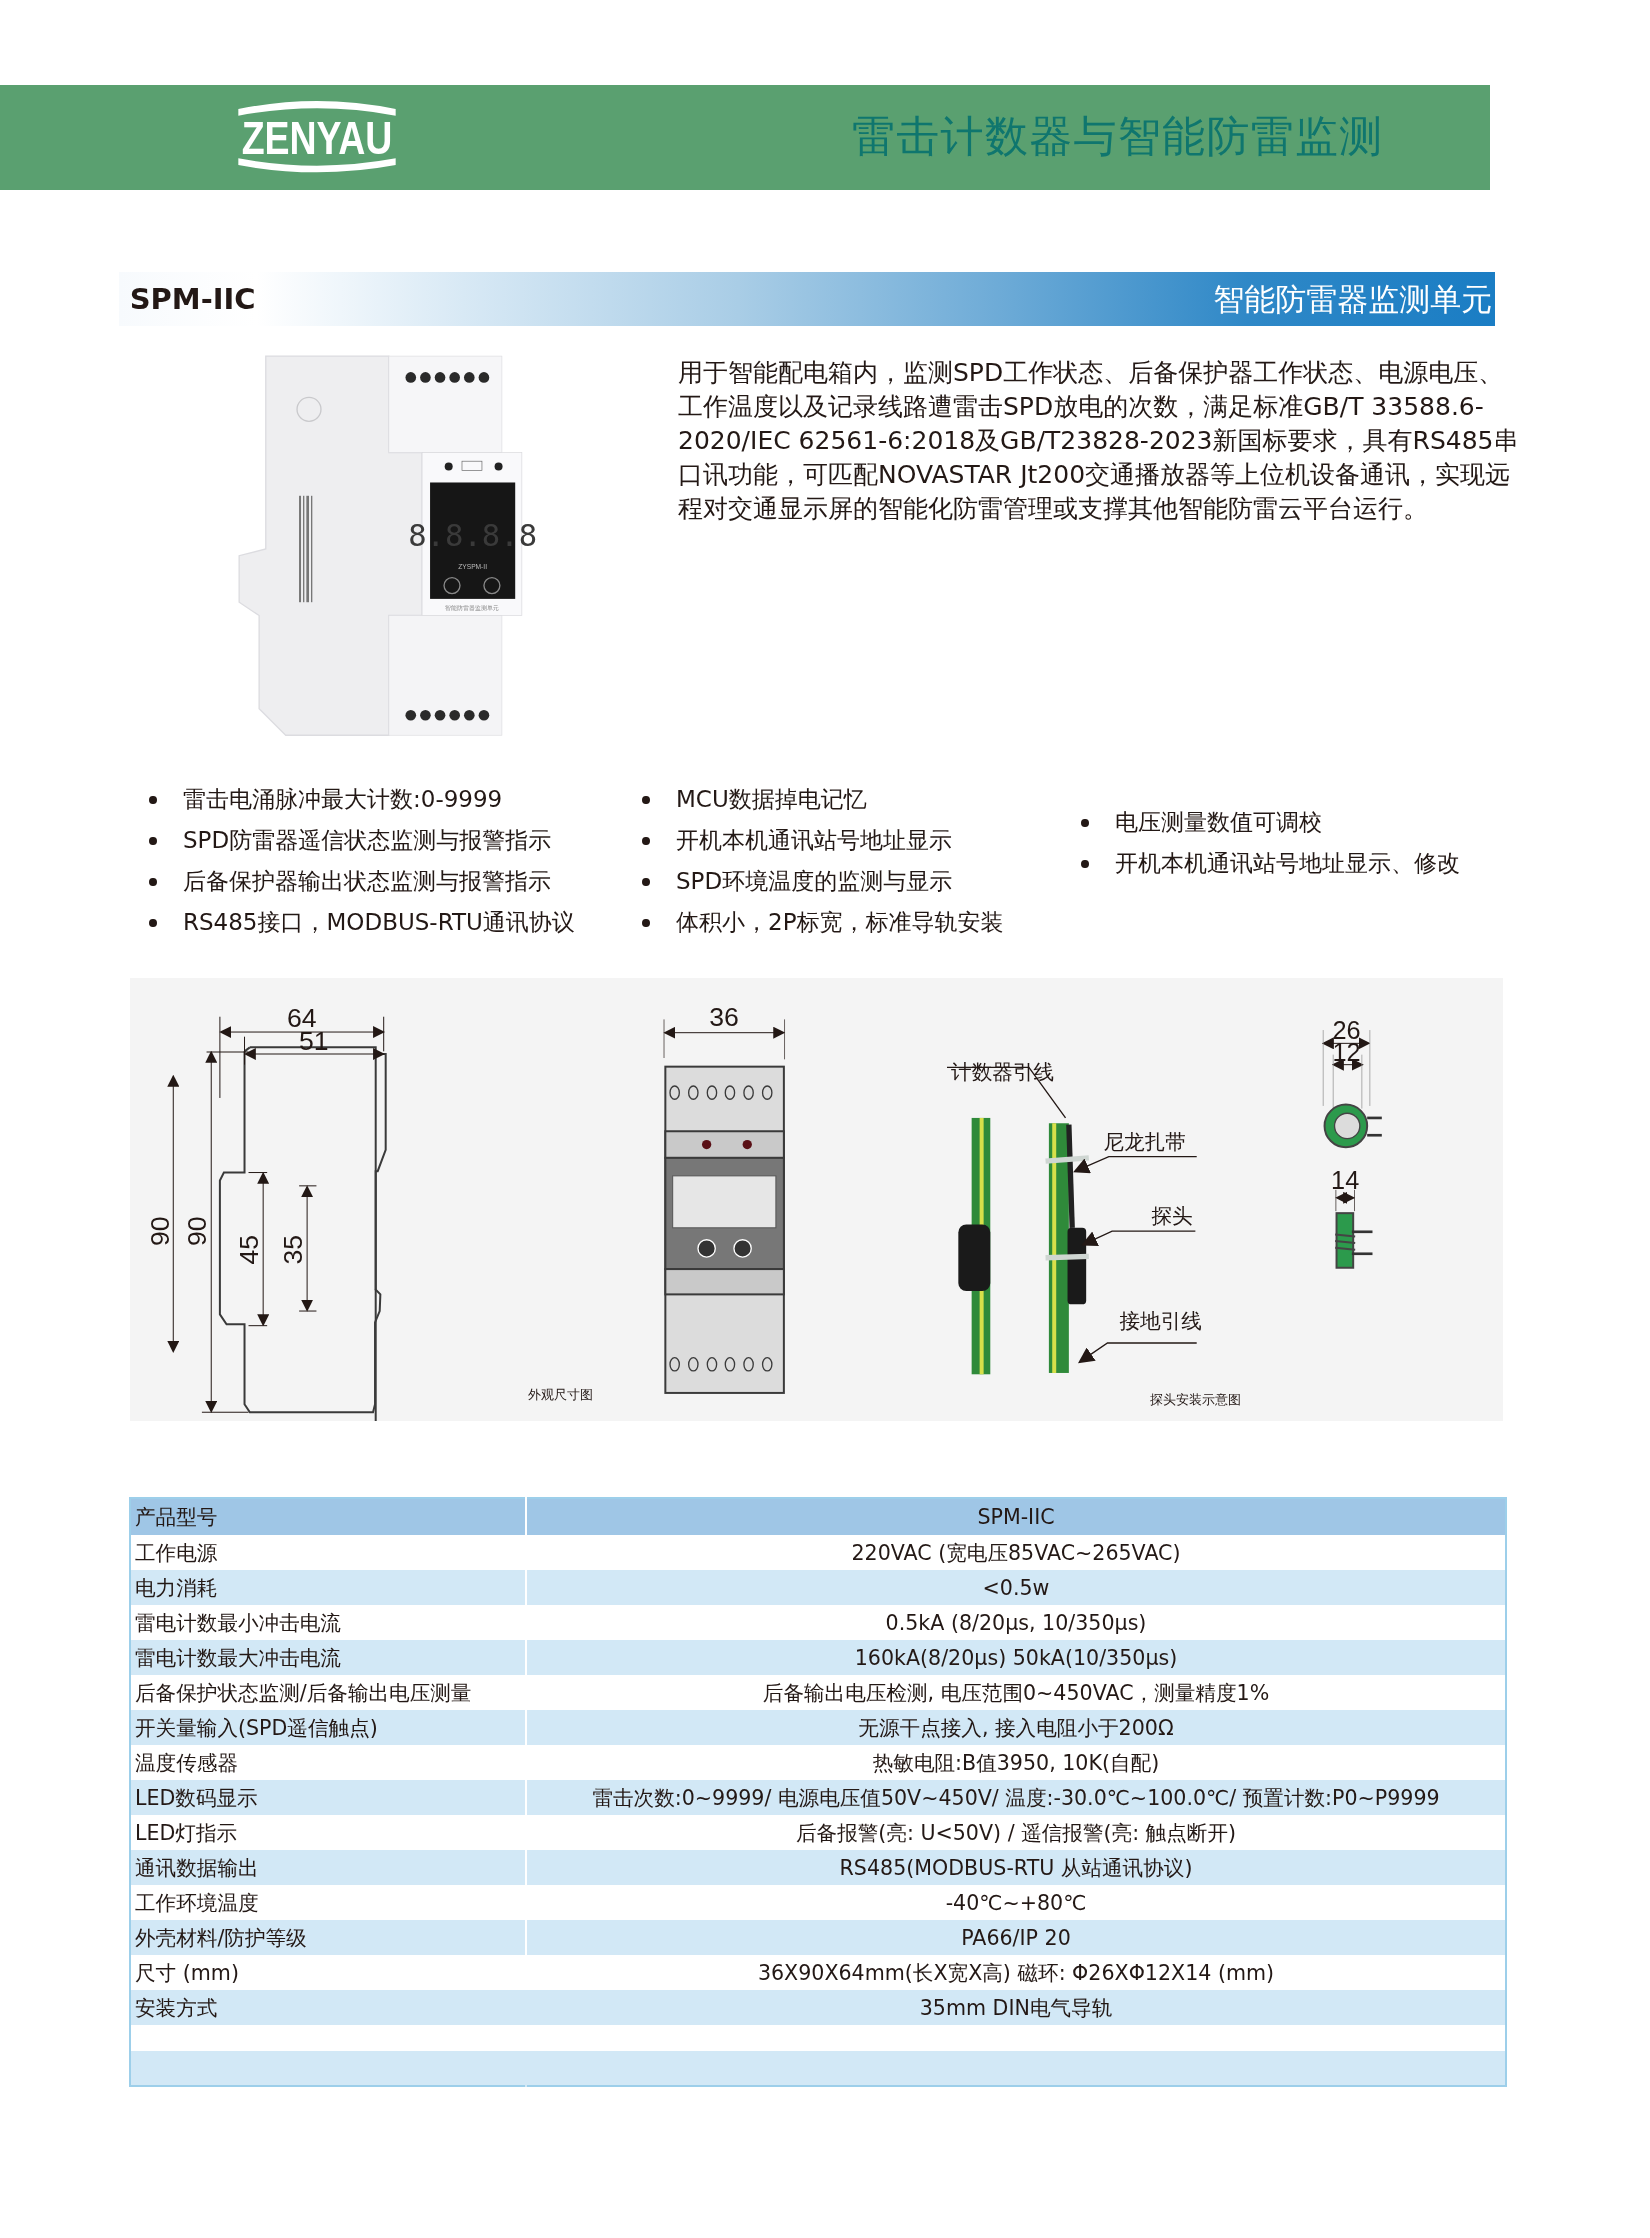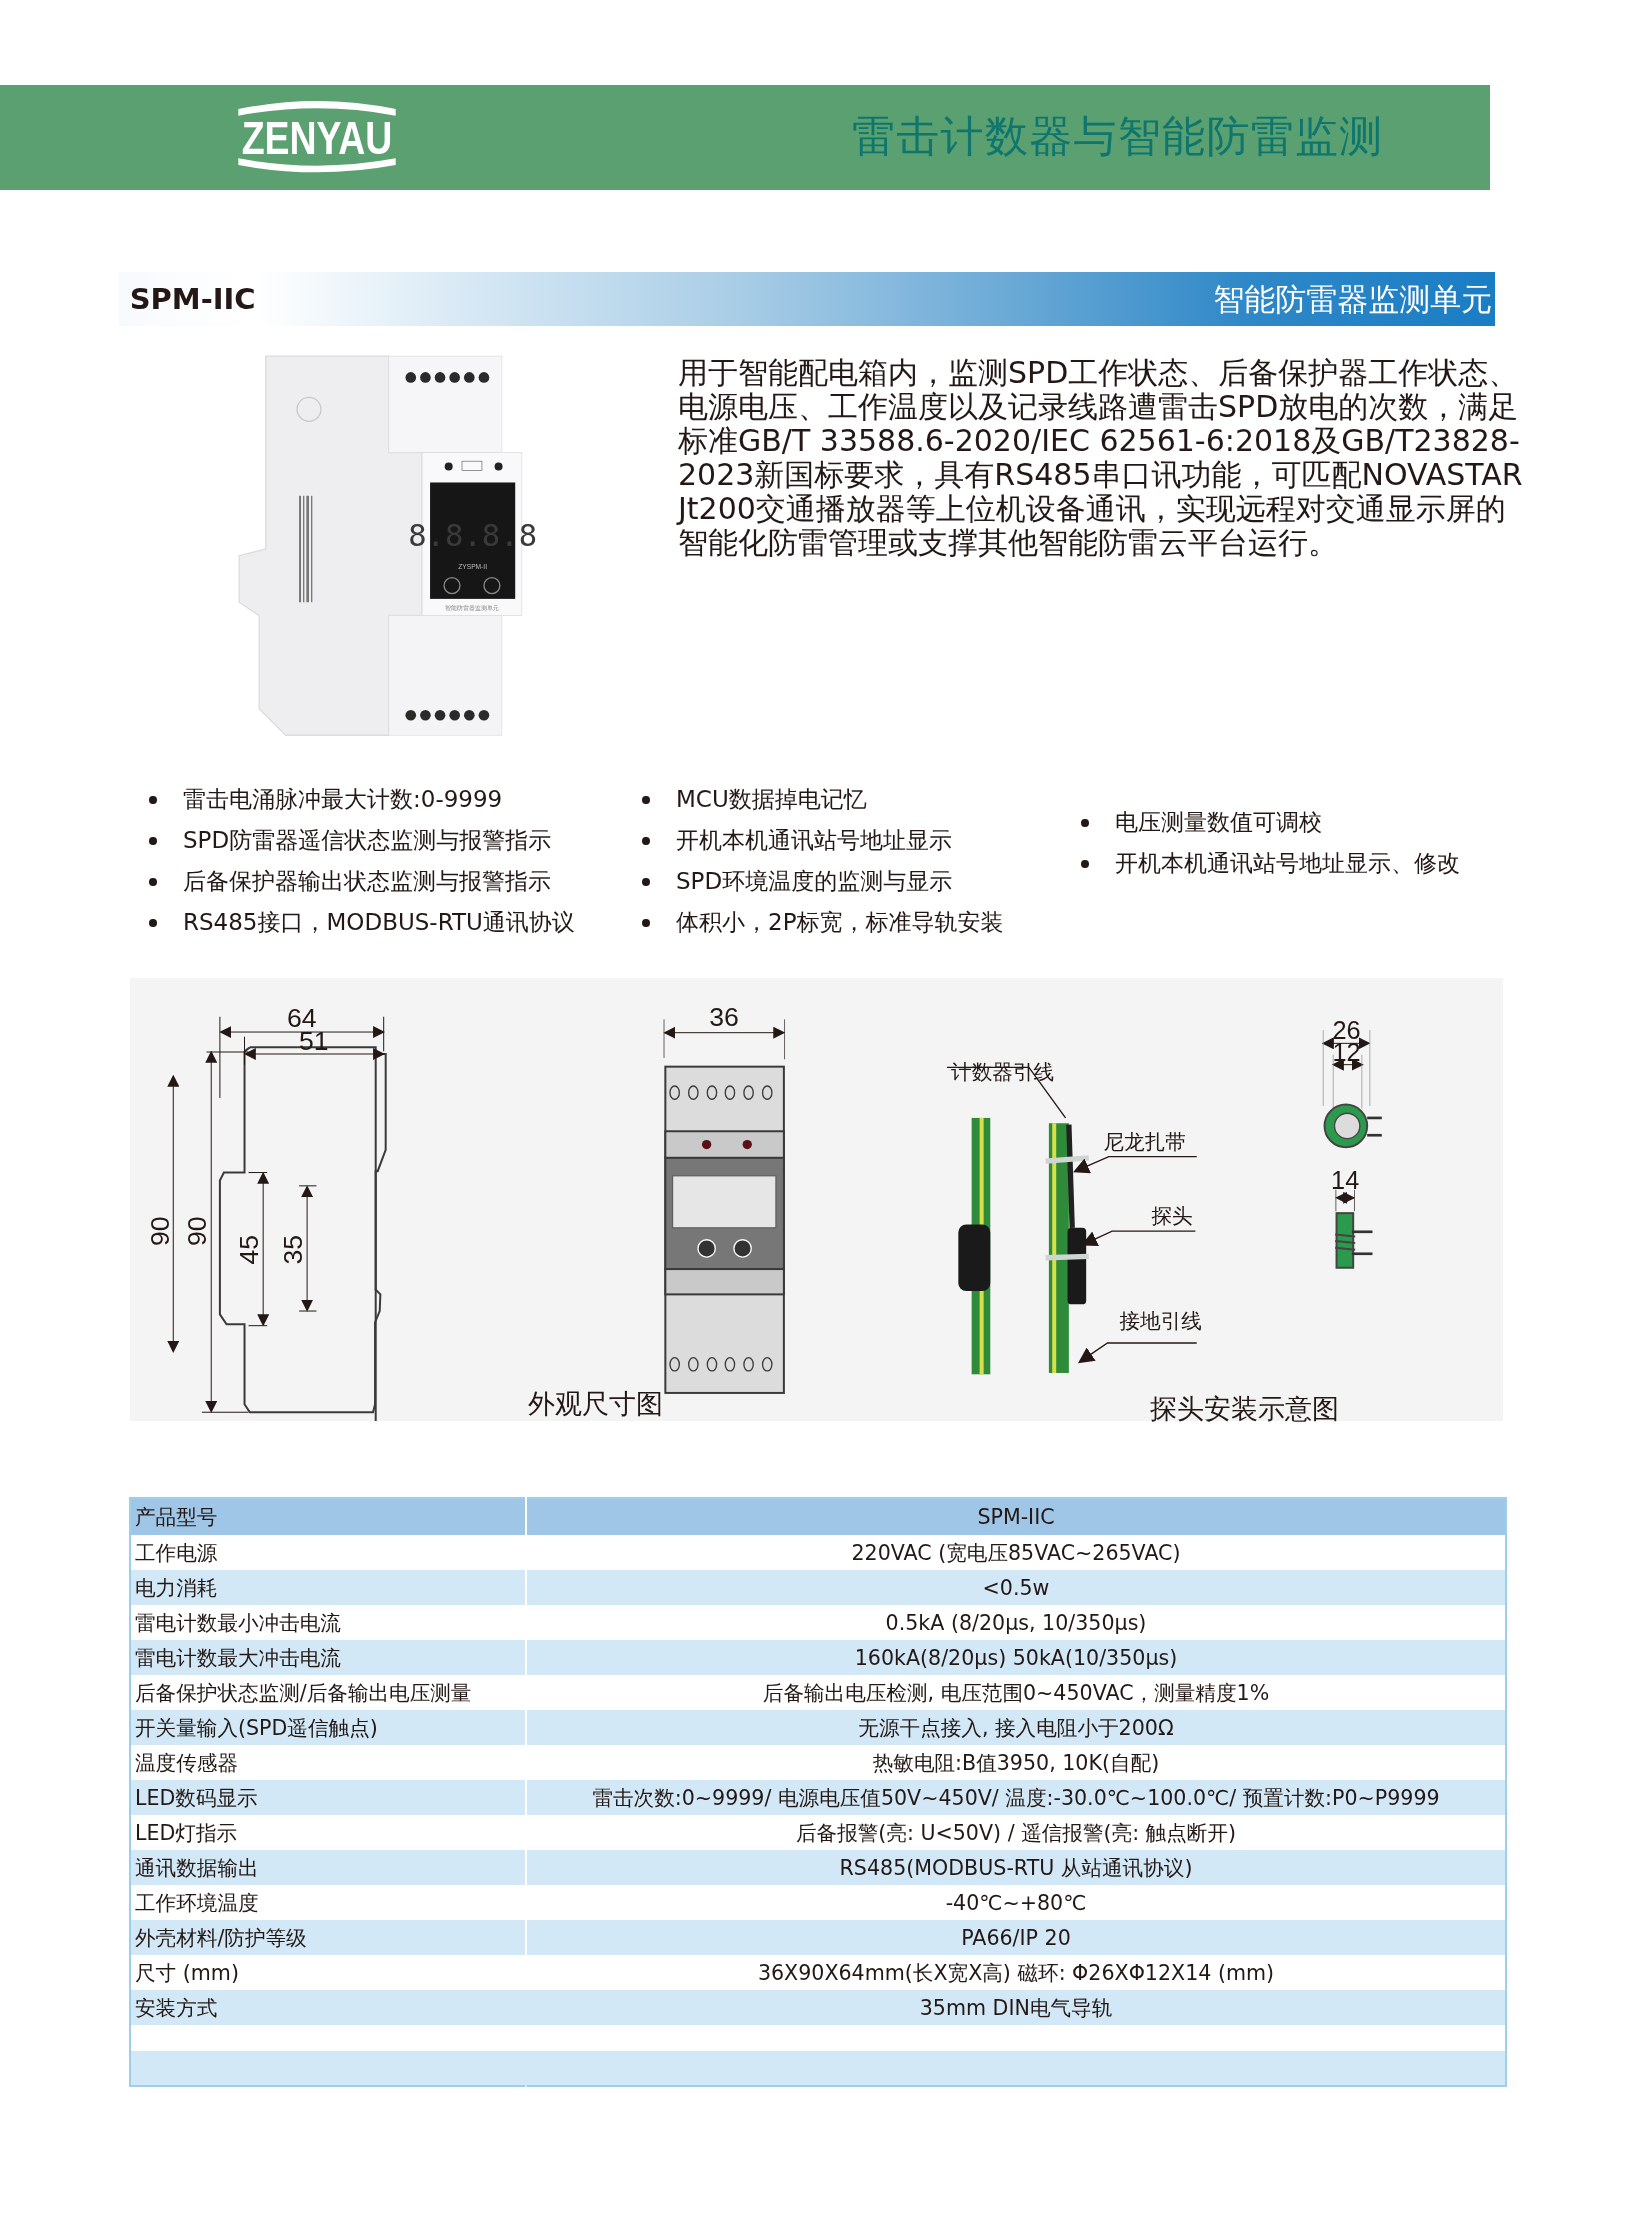--- a/index.html
+++ b/index.html
@@ -14,34 +14,34 @@
   
   .model-banner { position: absolute; left: 119px; top: 272px; width: 1376px; height: 54px;
     background: linear-gradient(90deg, #f7fafd 0%, #ffffff 10%, #d8e9f5 25%, #a9cde6 45%, #6aa9d6 65%, #2f88c7 82%, #1a7dc4 100%); }
   .model-name { position: absolute; left: 10.7px; top: 0; line-height: 54px; font-size: 29px; font-weight: bold; color: #231815; }
   .model-subtitle { position: absolute; right: 2.7px; top: 0; line-height: 54px; font-size: 31px; color: #fff; }
 
   
   .photo { position: absolute; left: 166px; top: 336px; width: 439px; height: 426px; background: #ffffff; }
 
   
-  .desc { position: absolute; left: 678px; top: 356px; width: 846px; font-size: 30px; line-height: 34px; color: #231815; }
+  .desc { position: absolute; left: 678px; top: 356px; width: 846px; font-size: 25px; line-height: 34px; color: #231815; }
 
   
   .feat-col { position: absolute; list-style: none; }
   .feat-col li { position: relative; padding-left: 43px; font-size: 23px; line-height: 41px; height: 41px; white-space: nowrap; }
   .feat-col li .dot { position: absolute; left: 9.3px; top: 16.6px; width: 8px; height: 8.7px; border-radius: 50%; background: #231815; }
   .col1 { left: 140px; top: 779px; }
   .col2 { left: 633px; top: 779px; }
   .col3 { left: 1072px; top: 802px; }
 
   
   .diagram-panel { position: absolute; left: 130px; top: 978px; width: 1373px; height: 443px; background: #f4f4f4; }
   .diagram-panel svg { position: absolute; left: 0; top: 0; }
-  .cap { position: absolute; font-size: 27px; color: #231815; white-space: nowrap; }
+  .cap { position: absolute; font-size: 13px; color: #231815; white-space: nowrap; }
   .dim { font-family: "Liberation Sans", sans-serif; }
 
   
   .spec-table { position: absolute; left: 129px; top: 1497px; width: 1378px; border: 2.7px solid #9dcfea; border-collapse: collapse; }
   .spec-table td { height: 35px; font-size: 20.6px; padding: 0 4px; white-space: nowrap; }
   .spec-table tr.hdr td { background: #9fc6e6; height: 37px; margin-top: 48px; }
   .spec-table tr.blue td { background: #d2e8f6; }
   .spec-table tr.white td { background: #ffffff; margin-top: 47px; }
   .spec-table td.lbl { width: 396px; text-align: left; border-right: 2.7px solid #ffffff; }
   .spec-table td.val { text-align: center; }

